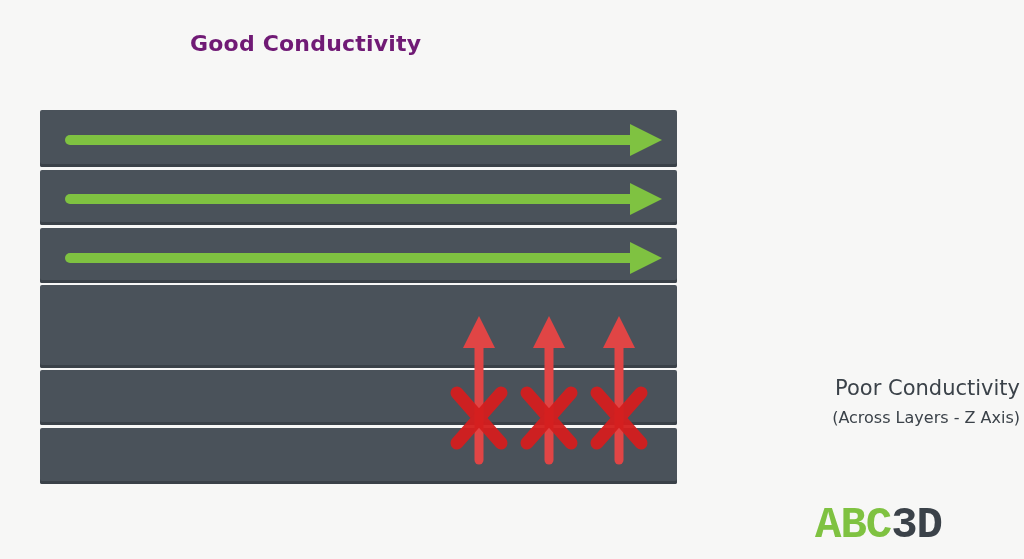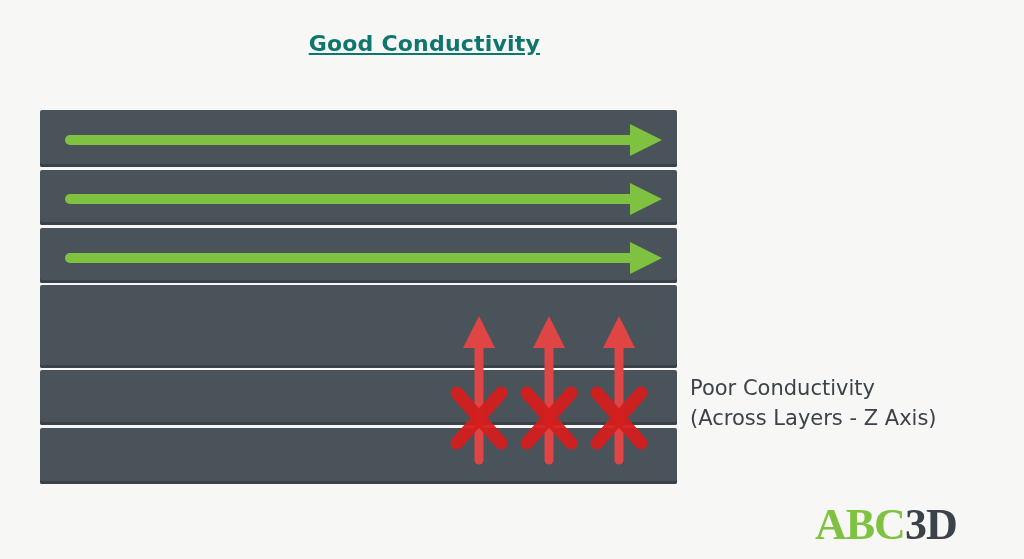--- a/index.html
+++ b/index.html
@@ -4,43 +4,43 @@
 <style>
   html, body { margin:0; padding:0; }
   body {
     width:1024px; height:559px; overflow:hidden;
     background:#f7f7f6;
     position:relative;
     font-family: "DejaVu Sans", "Liberation Sans", sans-serif;
   }
   .title-block {
     position:absolute; left:190px; top:28px; width:350px;
-    text-align:right; color:#0f766e;text-decoration:underline;
+    text-align:left; color:#701a75;
   }
   .title-block .t1 { font-size:22px; font-weight:bold; line-height:32px; letter-spacing:0.2px; }
   .title-block .t2 { font-size:21px; line-height:30px; }
   .side-label {
     position:absolute; left:690px; top:373px; width:330px;
-    text-align:left; color:#3b4249;
+    text-align:right; color:#3b4249;
   }
   .side-label .t1 { font-size:21px; line-height:30px; }
-  .side-label .t2 { font-size:21px; line-height:30px; }
+  .side-label .t2 { font-size:16px; line-height:30px; }
   .stack {
     position:absolute; left:40px; top:110px; width:637px; height:374px;
   }
   .layer {
     position:absolute; left:0; width:637px;
     background:#4a525a;
     border-radius:2px;
     box-shadow: inset 0 -3px 0 #3a4148;
   }
   svg.overlay { position:absolute; left:0; top:0; }
   .logo {
     position:absolute; left:815px; top:500px;
-    font-family:Liberation Serif, serif;
+    font-family:Liberation Mono, monospace;
     font-weight:bold; font-size:44px; letter-spacing:-1px; line-height:50px;
   }
   .logo .g { color:#7fc241; }
   .logo .d { color:#3b4249; }
 </style>
 </head>
 <body>
 
 <div class="title-block">
   <div class="t1">Good Conductivity</div>

